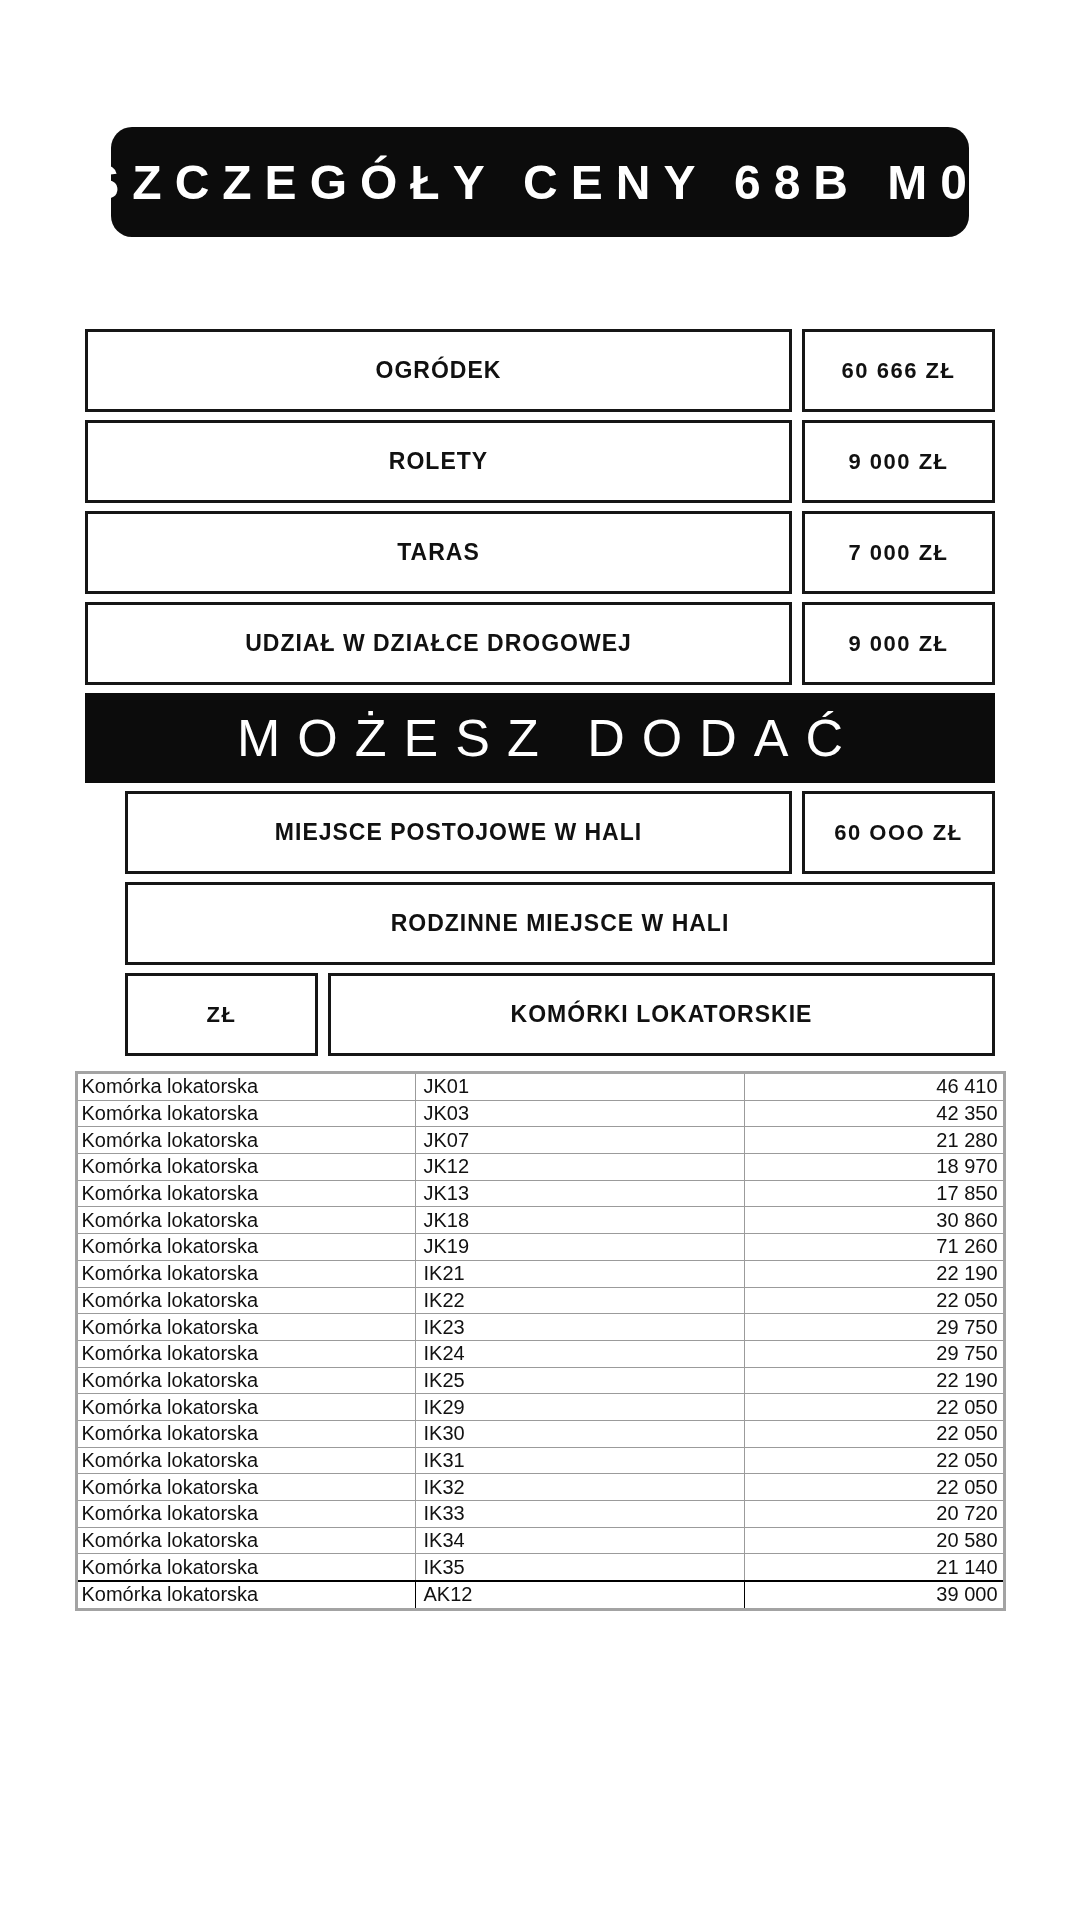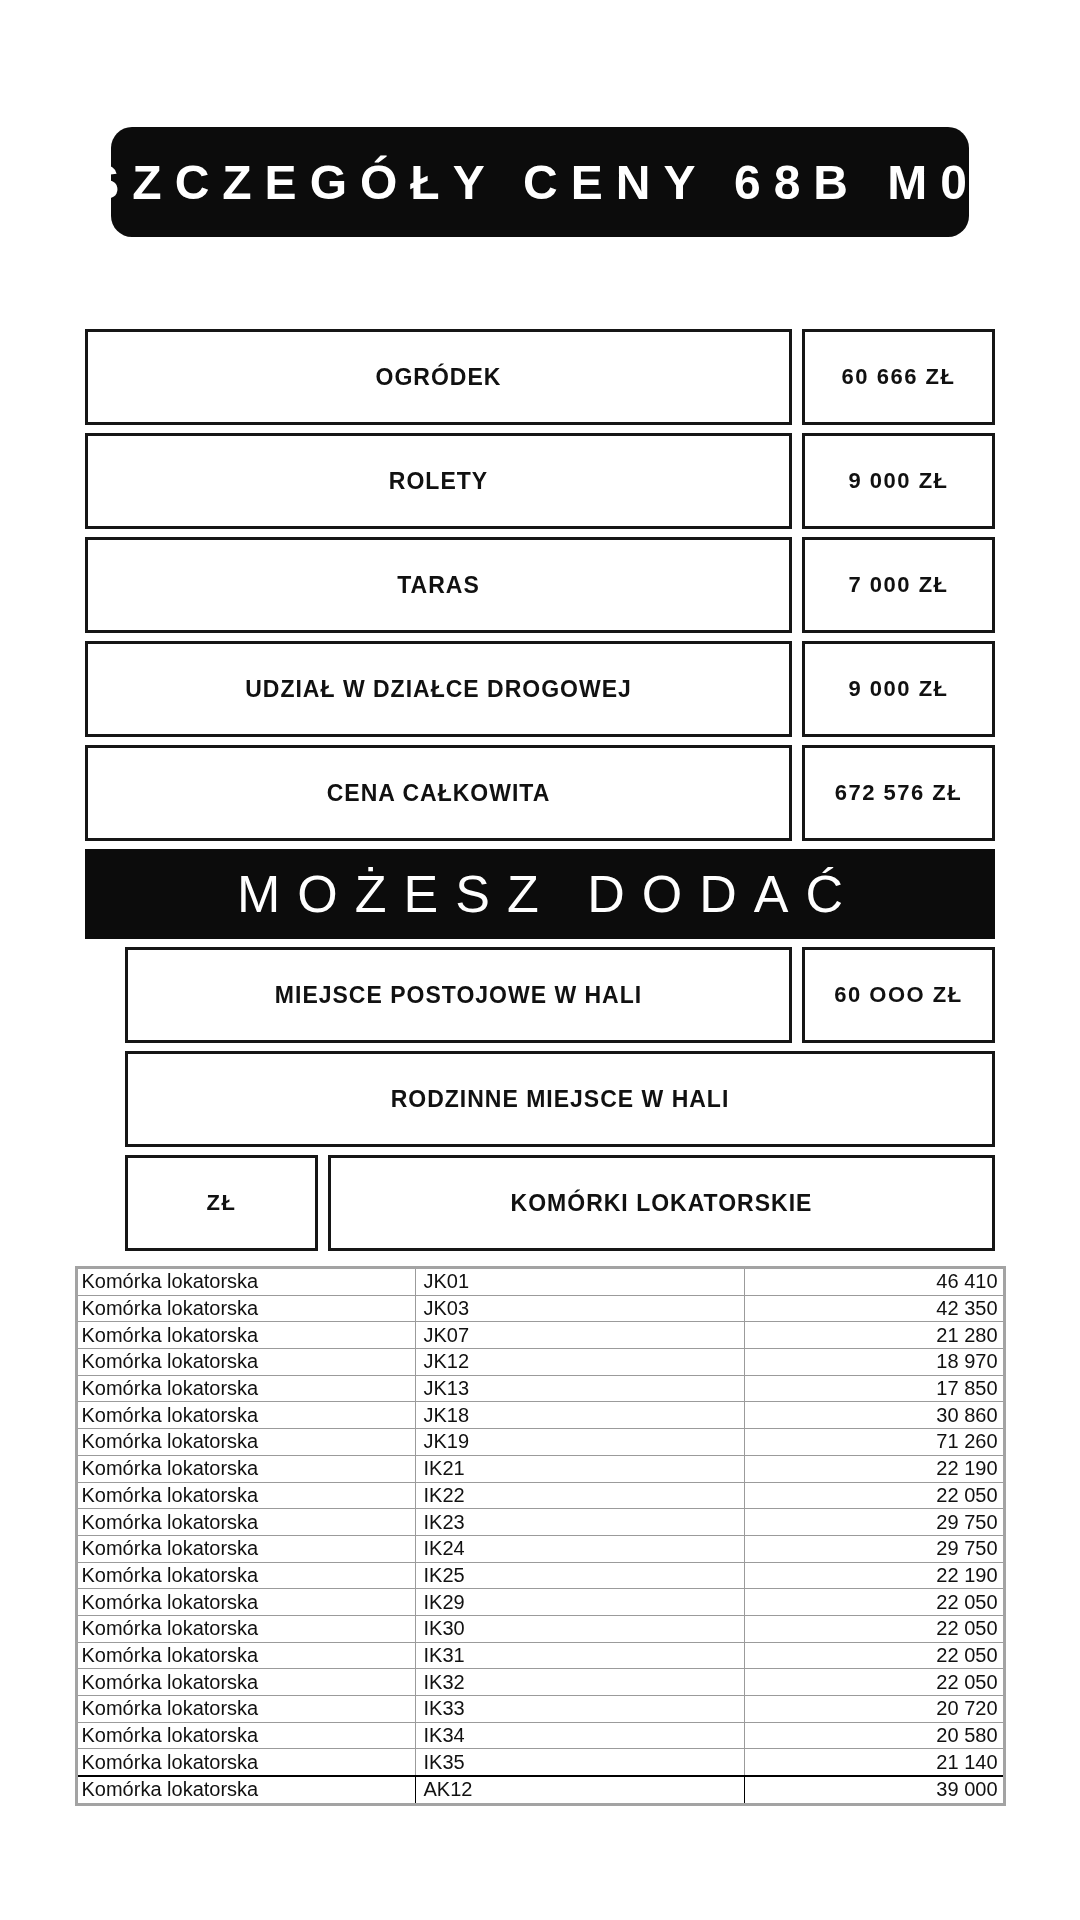--- a/index.html
+++ b/index.html
@@ -25,21 +25,21 @@
     font-size:48px;font-weight:700;
     letter-spacing:13px;padding-left:27px;box-sizing:border-box;
     white-space:nowrap;
     border-radius:21px;
   }
   .content{
     width:910px;
     margin:92px auto 0;
     display:flex;flex-direction:column;gap:8px;
   }
-  .price-row{display:flex;gap:10px;height:96px;}
+  .price-row{display:flex;gap:10px;height:83px;}
   .cell{
     border:3px solid var(--box-border);
     box-sizing:border-box;
     background:#ffffff;
     display:flex;align-items:center;justify-content:center;
     text-align:center;
   }
   .label-cell{
     flex:1;
     font-size:23px;font-weight:700;letter-spacing:1px;
@@ -121,28 +121,20 @@
 
       <div class="price-row">
         <div class="cell label-cell">
           <span>UDZIAŁ W DZIAŁCE DROGOWEJ</span>
         </div>
         <div class="cell price-cell">
           <span>9 000 ZŁ</span>
         </div>
       </div>
 
-      <div class="price-row">
-        <div class="cell label-cell">
-          <span>CENA CAŁKOWITA</span>
-        </div>
-        <div class="cell price-cell">
-          <span>672 576 ZŁ</span>
-        </div>
-      </div>
     </section>
 
   <div class="banner">
     <span>MOŻESZ DODAĆ</span>
   </div>
 
   <section style="display:flex;flex-direction:column;gap:8px;padding-left:40px;">
 
       <div class="price-row">
         <div class="cell label-cell">

